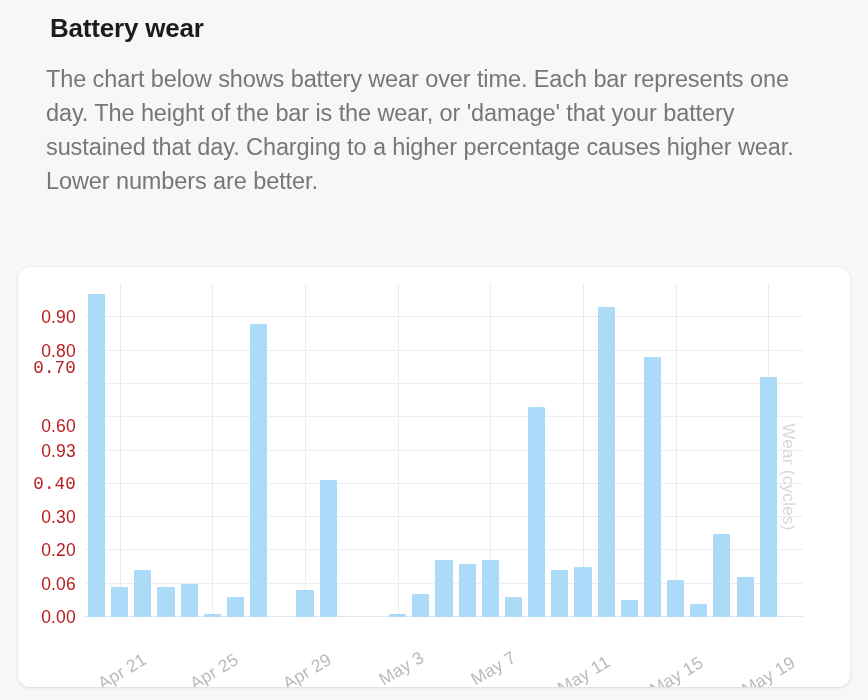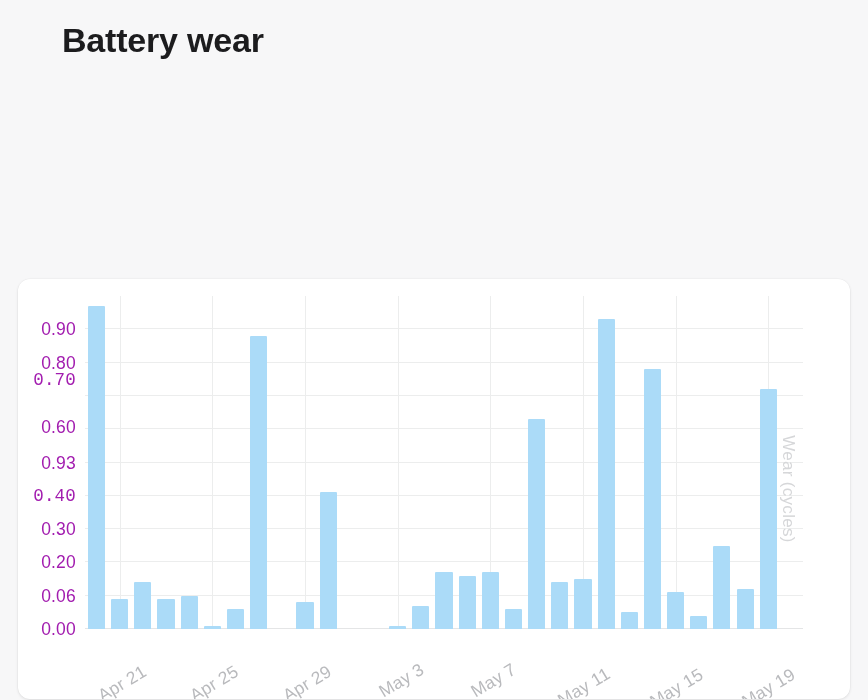--- a/index.html
+++ b/index.html
@@ -16,23 +16,23 @@
   .page {
     position: relative;
     width: 868px;
     height: 700px;
     box-sizing: border-box;
   }
   .header {
     padding: 0 46px;
   }
   .page-title {
-    margin: 16px;
+    margin: 4px;
     padding-top: 4px;
-    font-size: 34px;
+    font-size: 26px;
     line-height: 40px;
     font-weight: bold;
     color: #1c1c1e;
     letter-spacing: -0.2px;
   }
   .page-desc {
     margin: 0;
     padding-top: 10px;
     font-size: 23.5px;
     line-height: 34px;
@@ -83,21 +83,21 @@
     width: 1px;
     height: 100%;
     background: #eceded;
   }
   .ytick {
     position: absolute;
     right: 100%;
     margin-right: 9px;
     transform: translateY(-50%);
     font-size: 17.5px;
-    color: #a21caf;
+    color: #b91c1c;
     white-space: nowrap;
     letter-spacing: 0.2px;
   }
   .bars {
     position: absolute;
     left: 0;
     bottom: 0;
     width: 100%;
     height: 100%;
   }
@@ -136,34 +136,35 @@
     letter-spacing: 0.3px;
   }
 </style>
 </head>
 <body>
 
 <div class="page">
 
   <div class="header">
     <h1 class="page-title">Battery wear</h1>
+    <p class="page-desc">The chart below shows battery wear over time. Each bar represents one day. The height of the bar is the wear, or 'damage' that your battery sustained that day. Charging to a higher percentage causes higher wear. Lower numbers are better.</p>
   </div>
 
   <div class="card">
     <div class="chart-wrap">
       <div class="plot" id="plot">
         <div id="gridlines">
             <div class="grid-line" style="bottom: 299.7px;"></div>
             <div class="ytick" style="bottom: 299.7px; top: auto; transform: translateY(50%);">0.90</div>
             <div class="grid-line" style="bottom: 266.4px;"></div>
             <div class="ytick" style="bottom: 266.4px; top: auto; transform: translateY(50%); margin-top: 23px;">0.80</div>
             <div class="grid-line" style="bottom: 233.1px;"></div>
             <div class="ytick" style="bottom: 249px; top: auto; transform: translateY(50%); font-family: Liberation Mono, monospace;">0.70</div>
             <div class="grid-line" style="bottom: 199.8px;"></div>
-            <div class="ytick" style="bottom: 202px; top: auto; transform: translateY(50%);">0.60</div>
+            <div class="ytick" style="bottom: 191px; top: auto; transform: translateY(50%);">0.60</div>
             <div class="grid-line" style="bottom: 166.5px;"></div>
             <div class="ytick" style="bottom: 166.5px; top: auto; transform: translateY(50%);">0.93</div>
             <div class="grid-line" style="bottom: 133.2px;"></div>
             <div class="ytick" style="bottom: 133.2px; top: auto; transform: translateY(50%); font-family: Liberation Mono, monospace;">0.40</div>
             <div class="grid-line" style="bottom: 99.9px;"></div>
             <div class="ytick" style="bottom: 99.9px; top: auto; transform: translateY(50%);">0.30</div>
             <div class="grid-line" style="bottom: 66.6px;"></div>
             <div class="ytick" style="bottom: 66.6px; top: auto; transform: translateY(50%); text-align: right;">0.20</div>
             <div class="grid-line" style="bottom: 33.3px;"></div>
             <div class="ytick" style="bottom: 33.3px; top: auto; transform: translateY(50%);">0.06</div>

